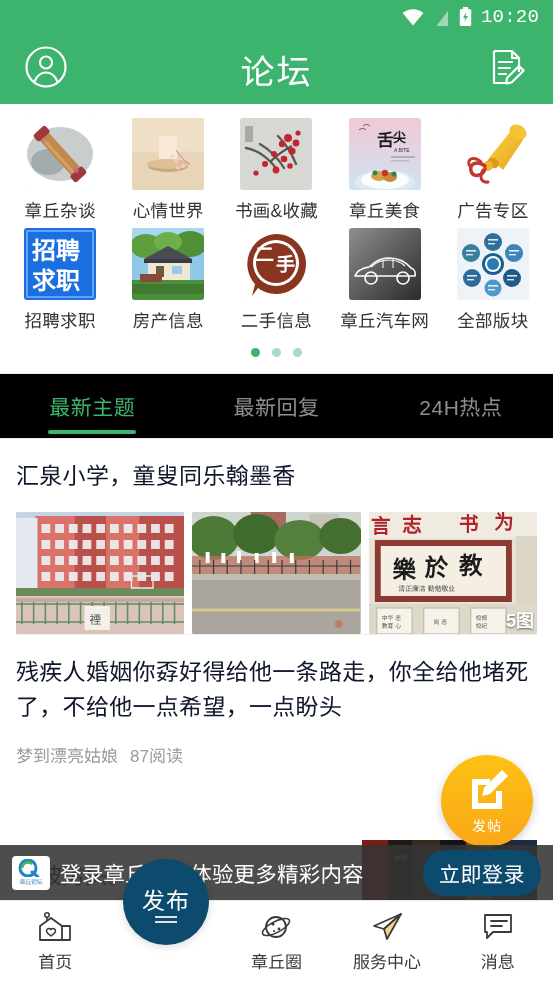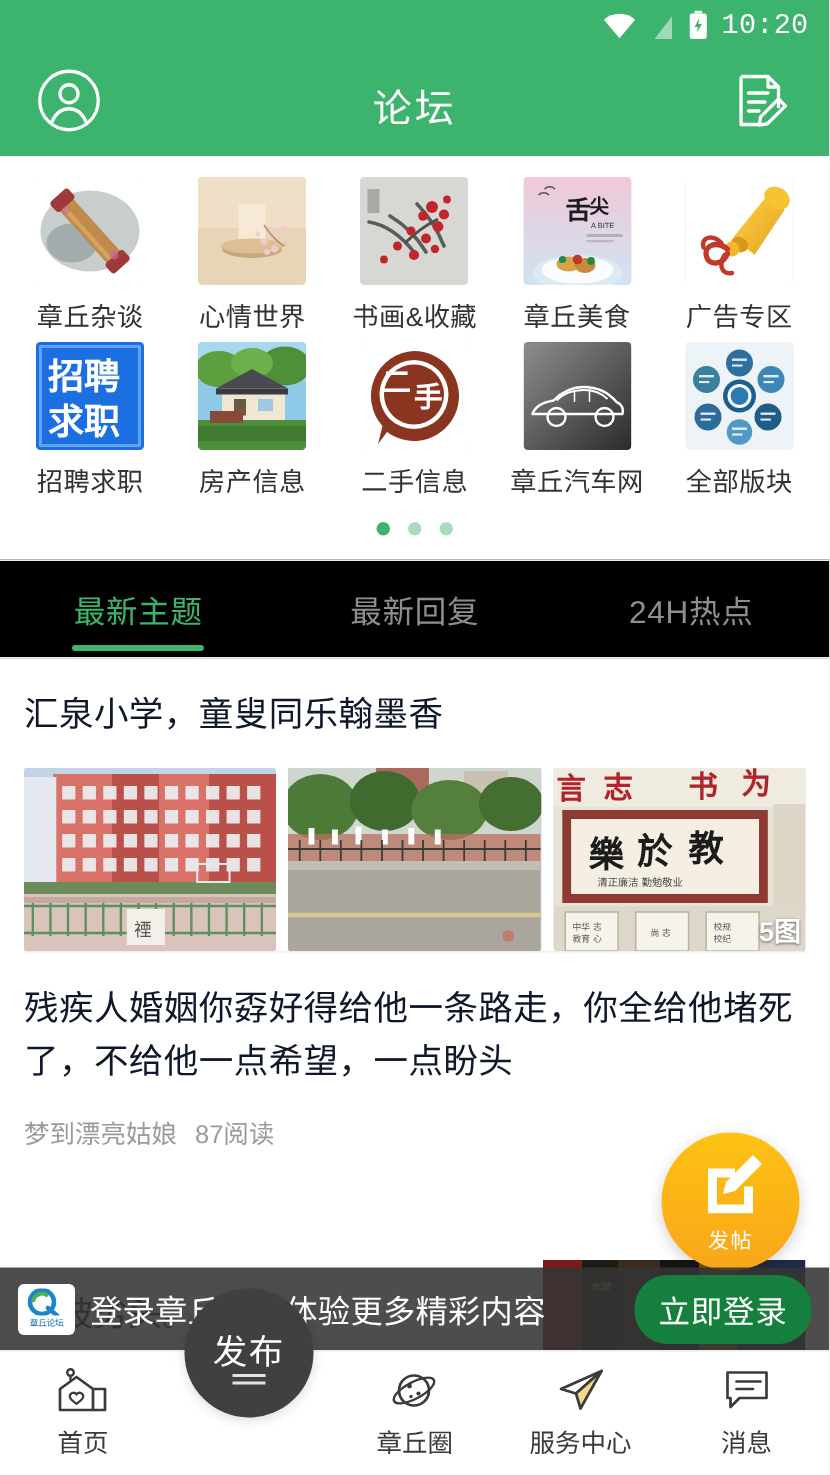--- a/index.html
+++ b/index.html
@@ -43,21 +43,21 @@
     align-items: center;
     justify-content: space-between;
     padding: 0 22px;
     position: relative;
   }
   .appbar-title {
     position: absolute;
     left: 0; right: 0;
     text-align: center;
     color: #fff;
-    font-size: 26px;
+    font-size: 34px;
     font-weight: 500;
     letter-spacing: 2px;
     pointer-events: none;
   }
   .appbar-btn {
     width: 48px; height: 48px;
     display: flex; align-items: center; justify-content: center;
     z-index: 2;
   }
 
@@ -213,21 +213,21 @@
   .lb-logo-text { font-size: 6px; color:#1b6fb5; letter-spacing:-.3px; }
   .lb-text {
     flex: 1;
     color: #ffffff;
     font-size: 21.5px;
     letter-spacing: .2px;
     white-space: nowrap;
   }
   .lb-btn {
     flex: none;
-    background: #15803d;
+    background: #0c4a6e;
     color: #fff;
     font-size: 21px;
     padding: 8px 16px;
     border-radius: 22px;
     letter-spacing: .5px;
   }
 
   
   .bottomnav {
     position: absolute;
@@ -254,21 +254,21 @@
   .nav-center {
     flex: 1;
     display:flex; align-items:flex-start; justify-content:center;
     position: relative;
   }
   .publish-fab {
     position: absolute;
     top: -42px;
     width: 86px; height: 86px;
     border-radius: 50%;
-    background: #404040;
+    background: #0c4a6e;
     display:flex; flex-direction:column;
     align-items:center; justify-content:center;
     box-shadow: 0 2px 8px rgba(0,0,0,.14);
   }
   .publish-label { color:#fff; font-size: 23px; letter-spacing: 1px; }
   .publish-bars { display:flex; flex-direction:column; gap:3px; }
   .publish-bars i { display:block; width:22px; height:2px; background:rgba(255,255,255,.85); }
 
   
   .behind-text {

